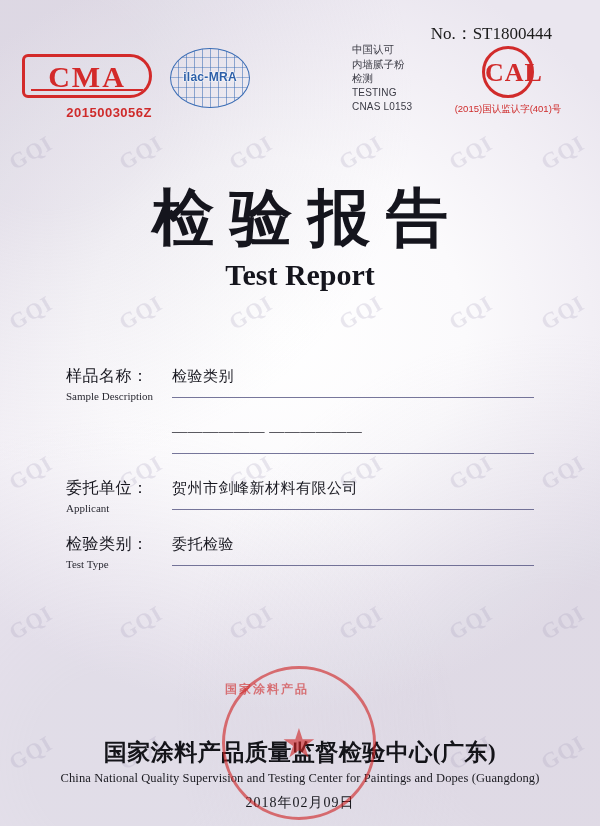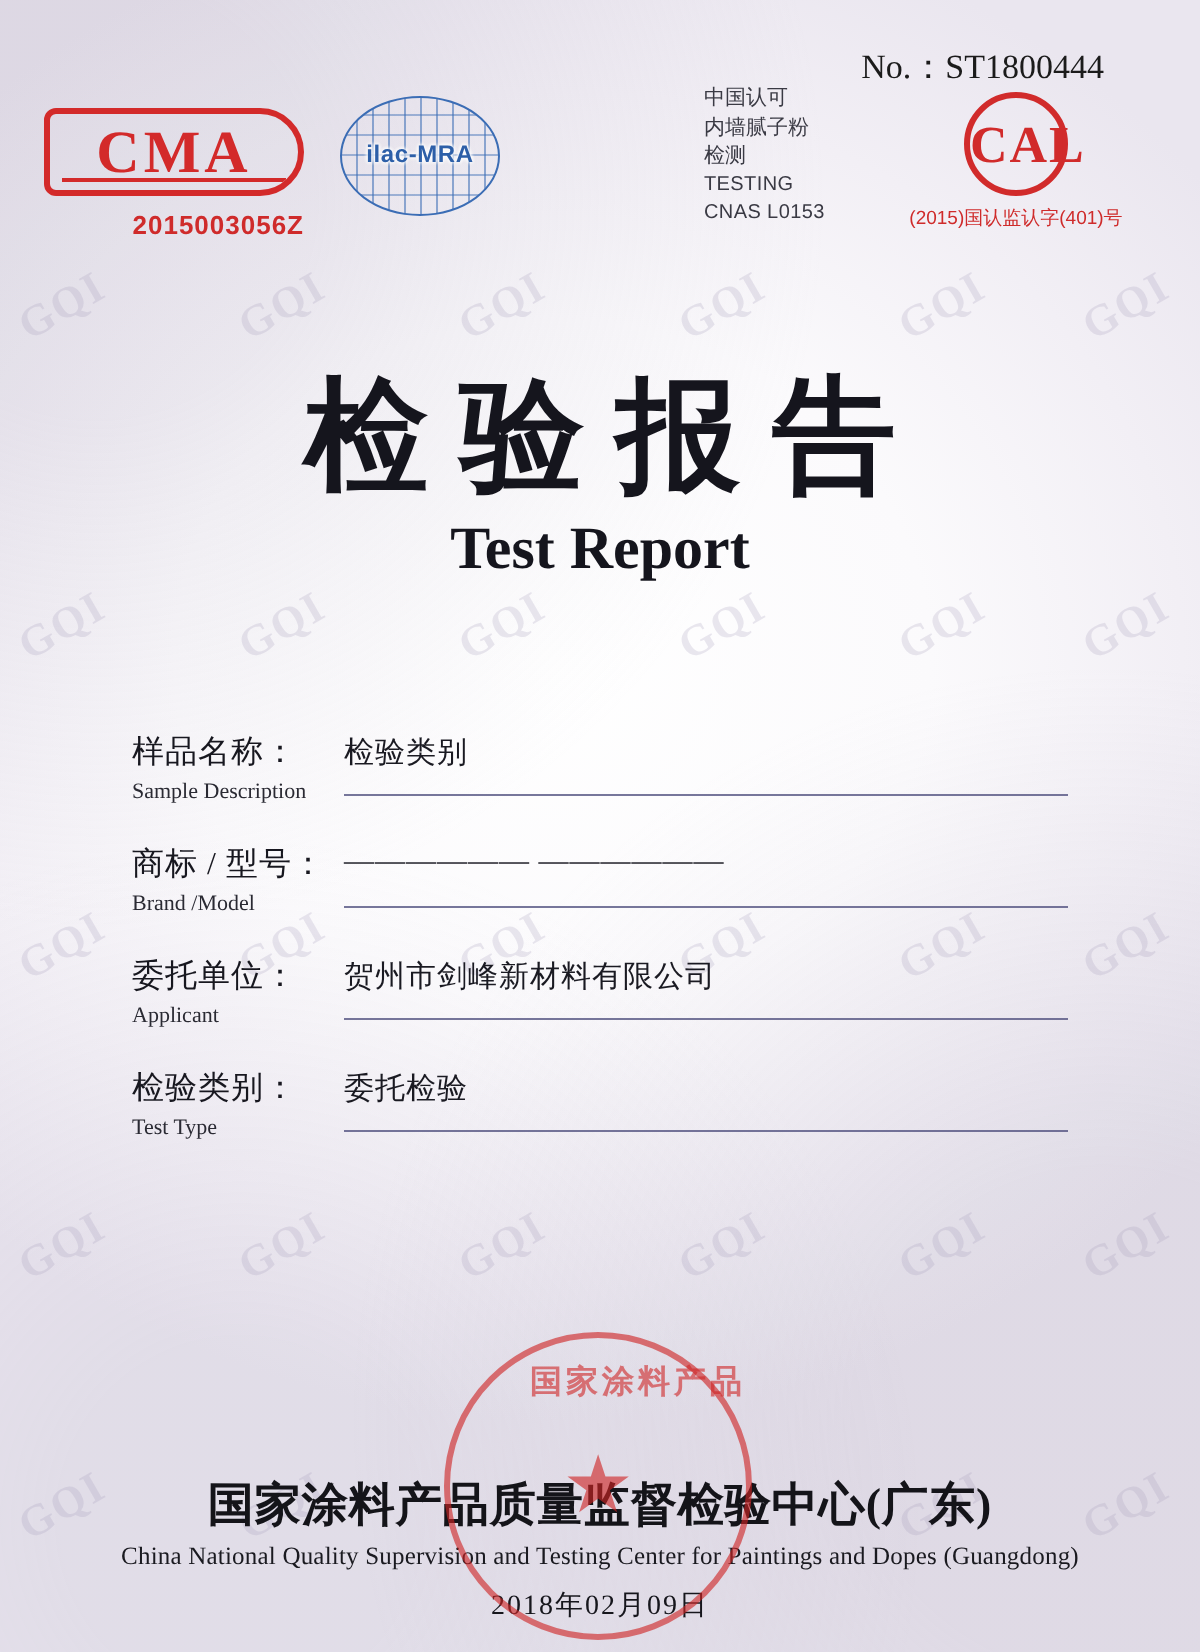--- a/index.html
+++ b/index.html
@@ -352,24 +352,24 @@
     transform: translate(-50%, -50%);
     font-size: 40px;
     color: rgba(206,36,36,0.62);
     line-height: 1;
   }
   .stamp-top {
     position: absolute;
     left: 0;
     top: 12px;
     width: 148px;
-    text-align: right;
-    font-family: "Liberation Serif", serif;
-    font-weight: bold;
-    font-size: 16px;
+    text-align: left;
+    font-family: "Liberation Serif", serif;
+    font-weight: bold;
+    font-size: 12px;
     color: rgba(206,36,36,0.6);
     letter-spacing: 2px;
   }
   .stamp-bottom {
     position: absolute;
     left: 0;
     bottom: 14px;
     width: 148px;
     text-align: center;
     font-family: "Liberation Serif", serif;
@@ -459,24 +459,20 @@
     <div class="field">
       <div class="field-label">
         <div class="lbl-cn">样品名称：</div>
         <div class="lbl-en">Sample Description</div>
       </div>
       <div class="field-value">检验类别</div>
       <div class="field-rule"></div>
     </div>
 
     <div class="field">
-      <div class="field-label">
-        <div class="lbl-cn">商标 / 型号：</div>
-        <div class="lbl-en">Brand /Model</div>
-      </div>
       <div class="field-value">——————        ——————</div>
       <div class="field-rule"></div>
     </div>
 
     <div class="field">
       <div class="field-label">
         <div class="lbl-cn">委托单位：</div>
         <div class="lbl-en">Applicant</div>
       </div>
       <div class="field-value">贺州市剑峰新材料有限公司</div>

